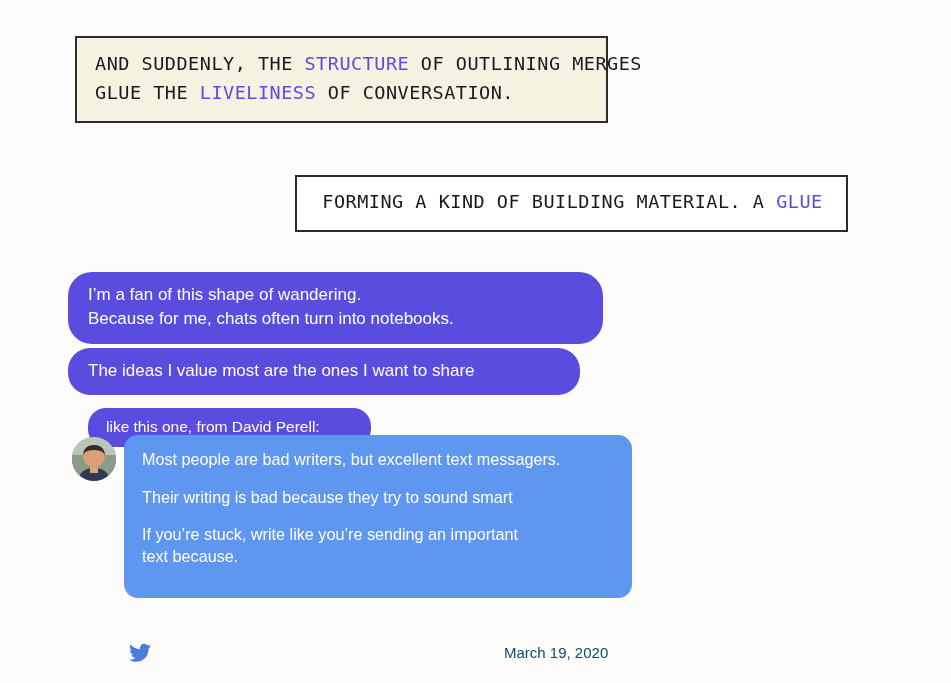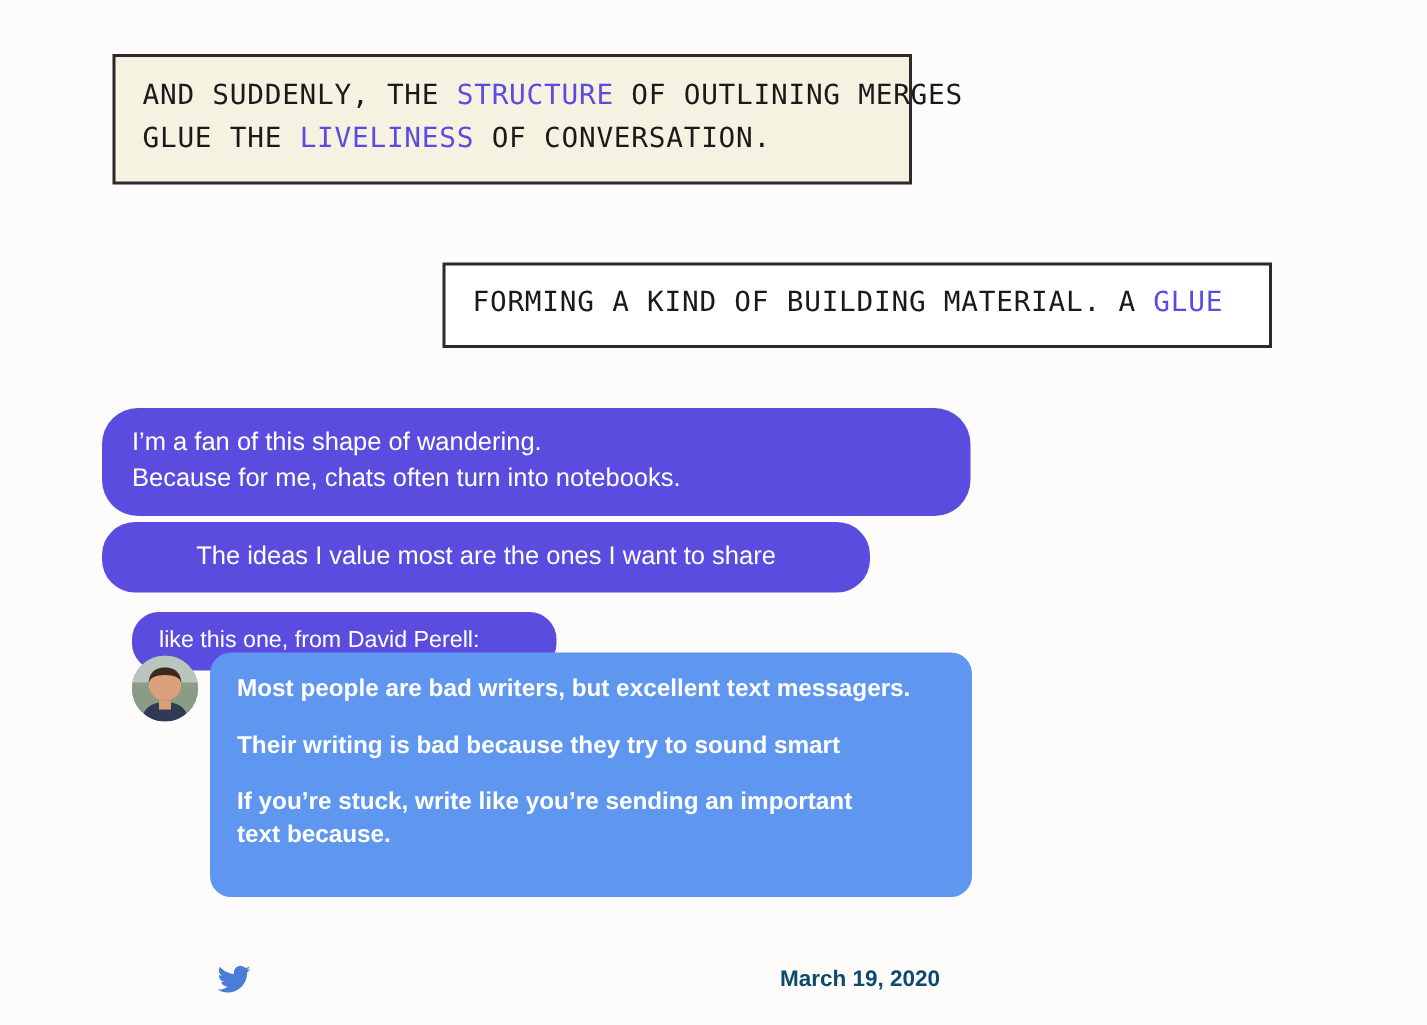--- a/index.html
+++ b/index.html
@@ -33,20 +33,21 @@
     background: #f6f2e2;
     font-size: 18.5px;
   }
   #caption-2 {
     left: 295px;
     top: 175px;
     width: 553px;
     padding: 11px 16px 13px 18px;
     background: #ffffff;
     font-size: 18.5px;
+    text-align: center;
   }
   .hl {
     color: #5b4ce0;
   }
   .cap-line {
     display: block;
     white-space: nowrap;
   }
 
   
@@ -57,53 +58,51 @@
     color: #ffffff;
     font-size: 17px;
     line-height: 1.42;
   }
   .bubble.purple {
     background: #5b4ce0;
   }
   #bubble-1 {
     left: 68px;
     top: 272px;
-    width: 579px;
+    width: 535px;
     padding: 11px 20px 13px 20px;
     border-radius: 24px;
   }
   #bubble-2 {
     left: 68px;
     top: 348px;
     width: 512px;
     padding: 11px 20px 12px 20px;
     border-radius: 22px;
-    text-align: center;
   }
   #bubble-3 {
     left: 88px;
     top: 408px;
     width: 283px;
     padding: 8px 18px 9px 18px;
     border-radius: 18px;
     font-size: 15.5px;
   }
   .bubble-line {
     display: block;
     white-space: nowrap;
   }
 
   
   #tweet-block {
     position: absolute;
-    left: 88px;
+    left: 72px;
     top: 435px;
     width: 565px;
     height: 245px;
-    font-weight: bold;
   }
   #avatar {
     position: absolute;
     left: 0px;
     top: 2px;
     width: 44px;
     height: 44px;
     border-radius: 50%;
     overflow: hidden;
     background: #6b8fa8;

